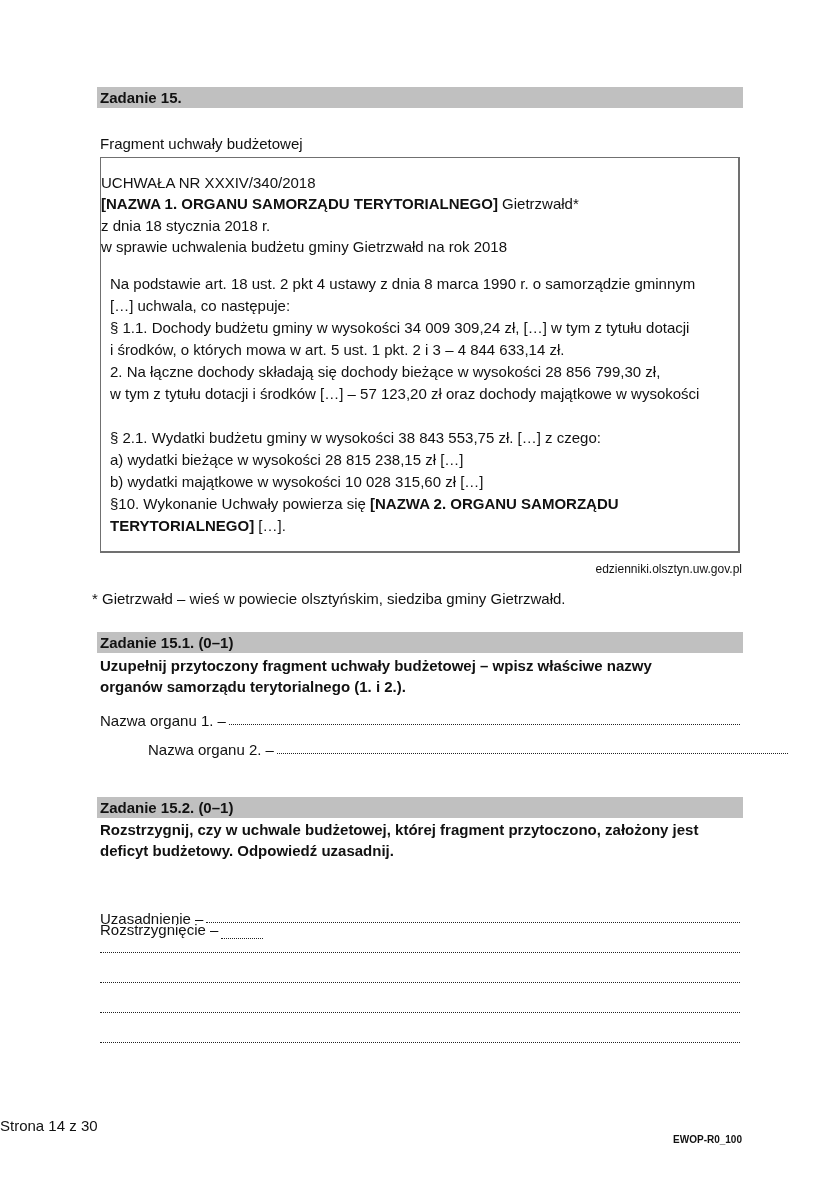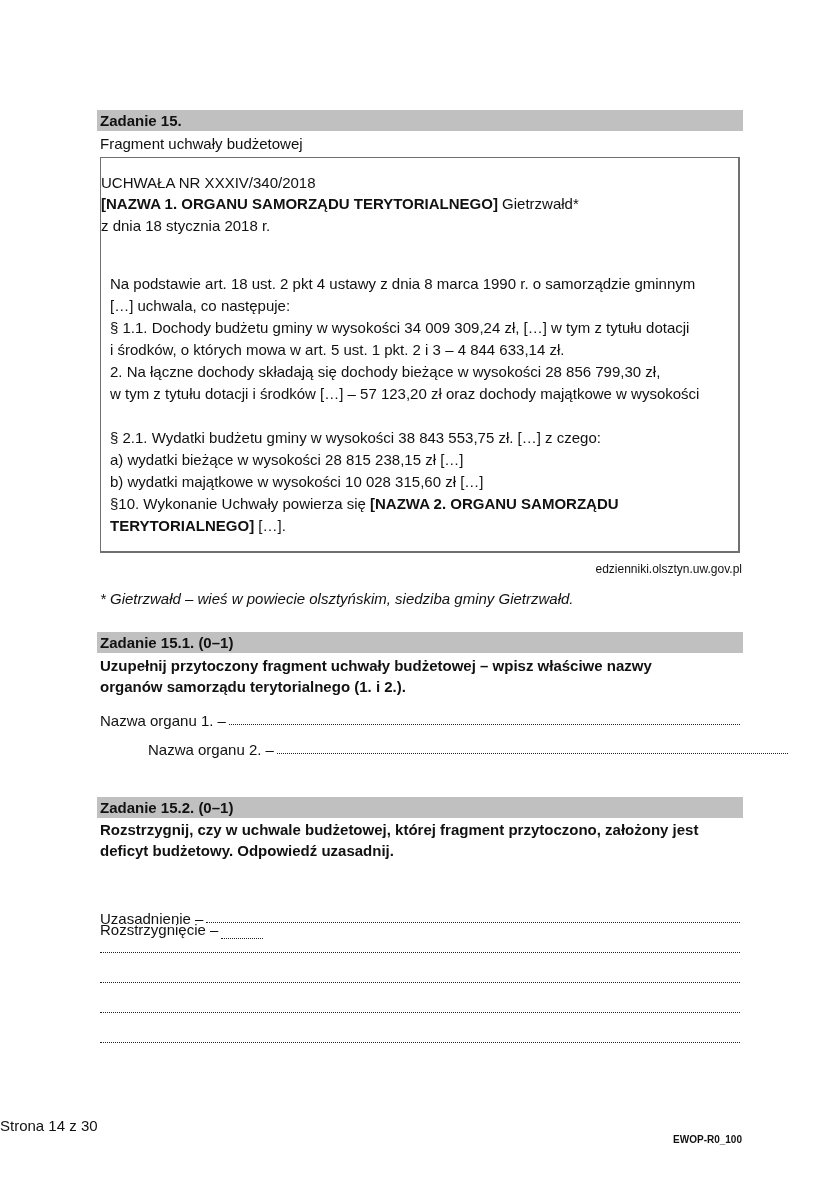--- a/index.html
+++ b/index.html
@@ -122,49 +122,50 @@
       right: 98px;
       font-size: 10px;
       font-weight: bold;
     }
   </style>
 </head>
 <body>
 
 <div class="page">
 
-  <div class="task-bar" style="top:110px;">Zadanie 15.</div>
+  <div class="task-bar" style="top:87px;">Zadanie 15.</div>
   <div class="text" style="left:100px; top:133px;">Fragment uchwały budżetowej</div>
 
   <div class="resolution-box">
     <div class="box-center" style="top:14px;">UCHWAŁA NR XXXIV/340/2018</div>
     <div class="box-center" style="top:35px;">
       <span class="bold">[NAZWA 1. ORGANU SAMORZĄDU TERYTORIALNEGO]</span><span> Gietrzwałd*</span>
     </div>
     <div class="box-center" style="top:57px;">z dnia 18 stycznia 2018 r.</div>
+    <div class="box-center" style="top:78px;">w sprawie uchwalenia budżetu gminy Gietrzwałd na rok 2018</div>
 
     <div class="box-line" style="top:115px;">Na podstawie art. 18 ust. 2 pkt 4 ustawy z dnia 8 marca 1990 r. o samorządzie gminnym</div>
     <div class="box-line" style="top:137px;">[…] uchwala, co następuje:</div>
     <div class="box-line" style="top:159px;">§ 1.1. Dochody budżetu gminy w wysokości 34 009 309,24 zł, […] w tym z tytułu dotacji</div>
     <div class="box-line" style="top:181px;">i środków, o których mowa w art. 5 ust. 1 pkt. 2 i 3 – 4 844 633,14 zł.</div>
     <div class="box-line" style="top:203px;">2. Na łączne dochody składają się dochody bieżące w wysokości 28 856 799,30 zł,</div>
     <div class="box-line" style="top:225px;">w tym z tytułu dotacji i środków […] – 57 123,20 zł oraz dochody majątkowe w wysokości</div>
     <div class="box-line" style="top:269px;">§ 2.1. Wydatki budżetu gminy w wysokości 38 843 553,75 zł. […] z czego:</div>
     <div class="box-line" style="top:291px;">a) wydatki bieżące w wysokości 28 815 238,15 zł […]</div>
     <div class="box-line" style="top:313px;">b) wydatki majątkowe w wysokości 10 028 315,60 zł […]</div>
     <div class="box-line" style="top:335px;">
       <span>§10. Wykonanie Uchwały powierza się </span><span class="bold">[NAZWA 2. ORGANU SAMORZĄDU</span>
     </div>
     <div class="box-line" style="top:357px;">
       <span class="bold">TERYTORIALNEGO]</span><span> […].</span>
     </div>
   </div>
 
   <div class="source">edzienniki.olsztyn.uw.gov.pl</div>
-  <div class="text" style="left:100px; top:588px;font-style:italic;">* Gietrzwałd – wieś w powiecie olsztyńskim, siedziba gminy Gietrzwałd.</div>
+  <div class="text" style="left:92px; top:588px;">* Gietrzwałd – wieś w powiecie olsztyńskim, siedziba gminy Gietrzwałd.</div>
 
   <div class="task-bar" style="top:632px;">Zadanie 15.1. (0–1)</div>
   <div class="text bold" style="left:100px; top:655px;">Uzupełnij przytoczony fragment uchwały budżetowej – wpisz właściwe nazwy</div>
   <div class="text bold" style="left:100px; top:676px;">organów samorządu terytorialnego (1. i 2.).</div>
 
   <div class="dots-line" style="top:710px;">
     <span class="label">Nazwa organu 1. –</span>
     <input class="fill" type="text" value="" style="">
   </div>
   <div class="dots-line" style="top:739px;margin-left:48px;">

